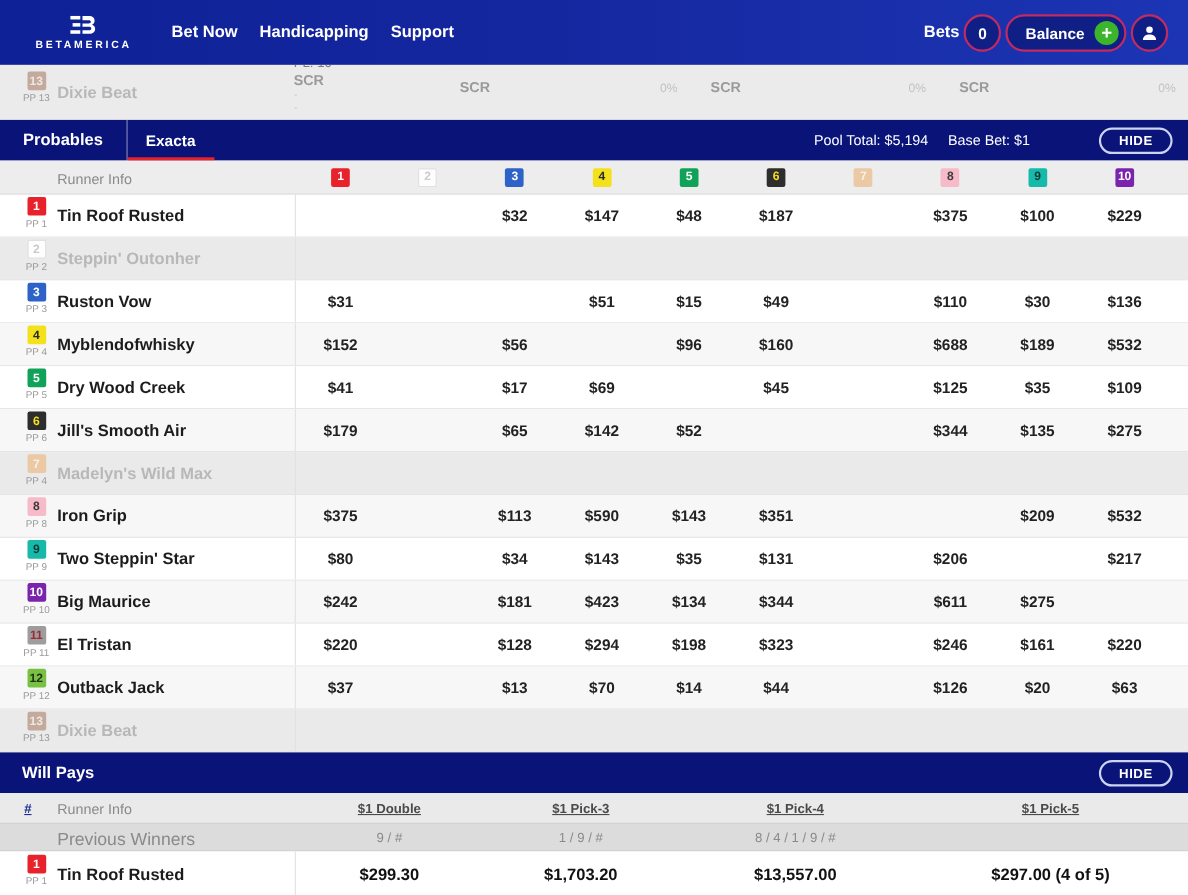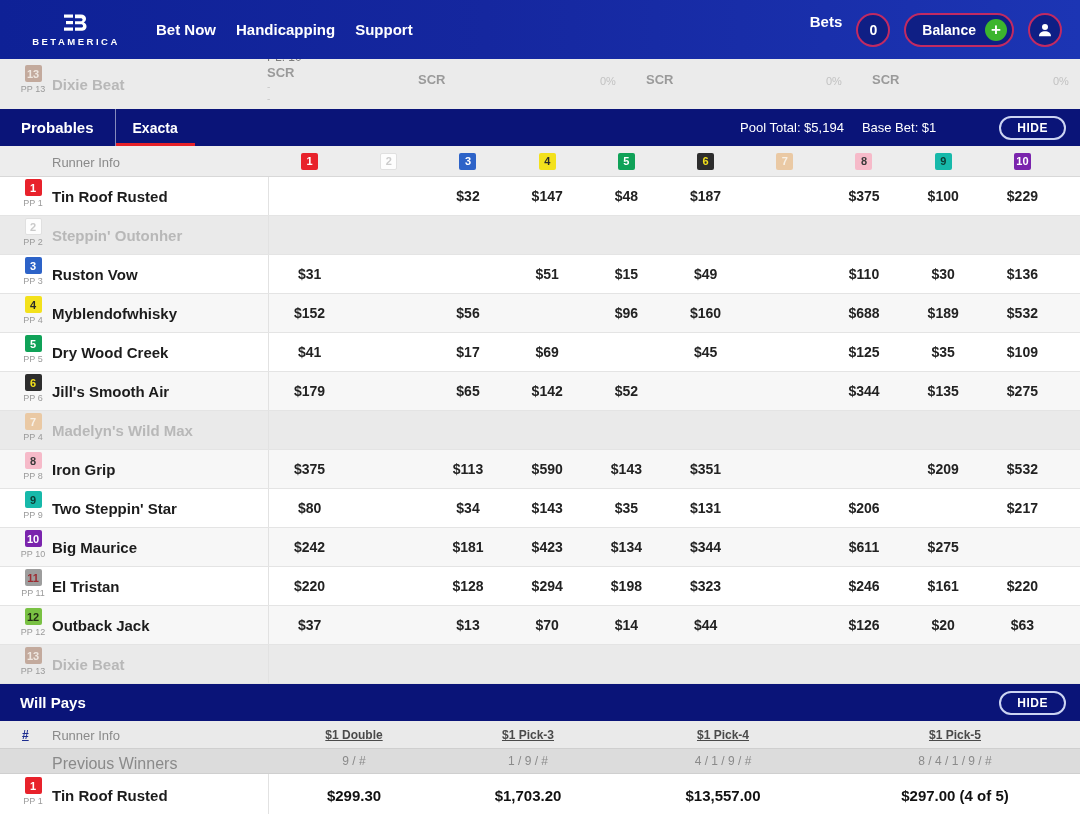--- a/index.html
+++ b/index.html
@@ -6,21 +6,21 @@
   html,body { width:1080px; height:814px; overflow:hidden; background:#fff;
     font-family:"Liberation Sans","DejaVu Sans",sans-serif; }
 
   
   .navbar { height:59px; background:linear-gradient(90deg,#0e2196 0%,#15279f 45%,#1c35b4 100%);
     display:flex; align-items:center; padding:0 18px; position:relative; }
   .logo { display:flex; flex-direction:column; align-items:center; margin-left:4px; width:108px; }
   .logo-word { color:#fff; font-size:9.5px; font-weight:bold; letter-spacing:2.5px; margin-top:2px; }
   .nav-links { display:flex; gap:20px; margin-left:26px; }
   .nav-link { color:#fff; font-size:15px; font-weight:bold; cursor:pointer; }
-  .nav-right { margin-left:auto; display:flex; align-items:flex-start; gap:14px; }
+  .nav-right { margin-left:auto; display:flex; align-items:center; gap:4px; }
   .bets-label { color:#fff; font-size:15px; font-weight:bold; }
   .circle-btn { width:34px; height:34px; border-radius:50%; background:#0f1f85;
     border:2px solid #c22a62; color:#fff; font-size:14px; font-weight:bold;
     display:flex; align-items:center; justify-content:center; cursor:pointer; }
   .balance-pill { height:34px; border-radius:17px; background:#0f1f85; border:2px solid #c22a62;
     display:flex; align-items:center; gap:9px; padding:0 5px 0 16px; cursor:pointer; }
   .balance-label { color:#fff; font-size:14px; font-weight:bold; }
   .plus-circle { width:22px; height:22px; border-radius:50%; background:#3cb52d; color:#fff;
     font-size:17px; font-weight:bold; display:flex; align-items:center; justify-content:center; line-height:0; }
 
@@ -464,23 +464,20 @@
 <div class="wp-prev">
   <span class="wp-prev-label">Previous Winners</span>
   <div class="wp-grid" id="wp-prev-vals">
       <div>
         <span class="wp-prev-val">9 / #</span>
       </div>
       <div>
         <span class="wp-prev-val">1 / 9 / #</span>
       </div>
       <div>
-        <span class="wp-prev-val">4 / 1 / 9 / #</span>
-      </div>
-      <div>
         <span class="wp-prev-val">8 / 4 / 1 / 9 / #</span>
       </div>
     </div>
 </div>
 
 <div class="wp-row">
   <div class="badge-wrap">
     <div class="badge" id="wp-badge" style="background: rgb(232, 34, 43); color: rgb(255, 255, 255);">1</div>
     <div class="pp">PP 1</div>
   </div>

